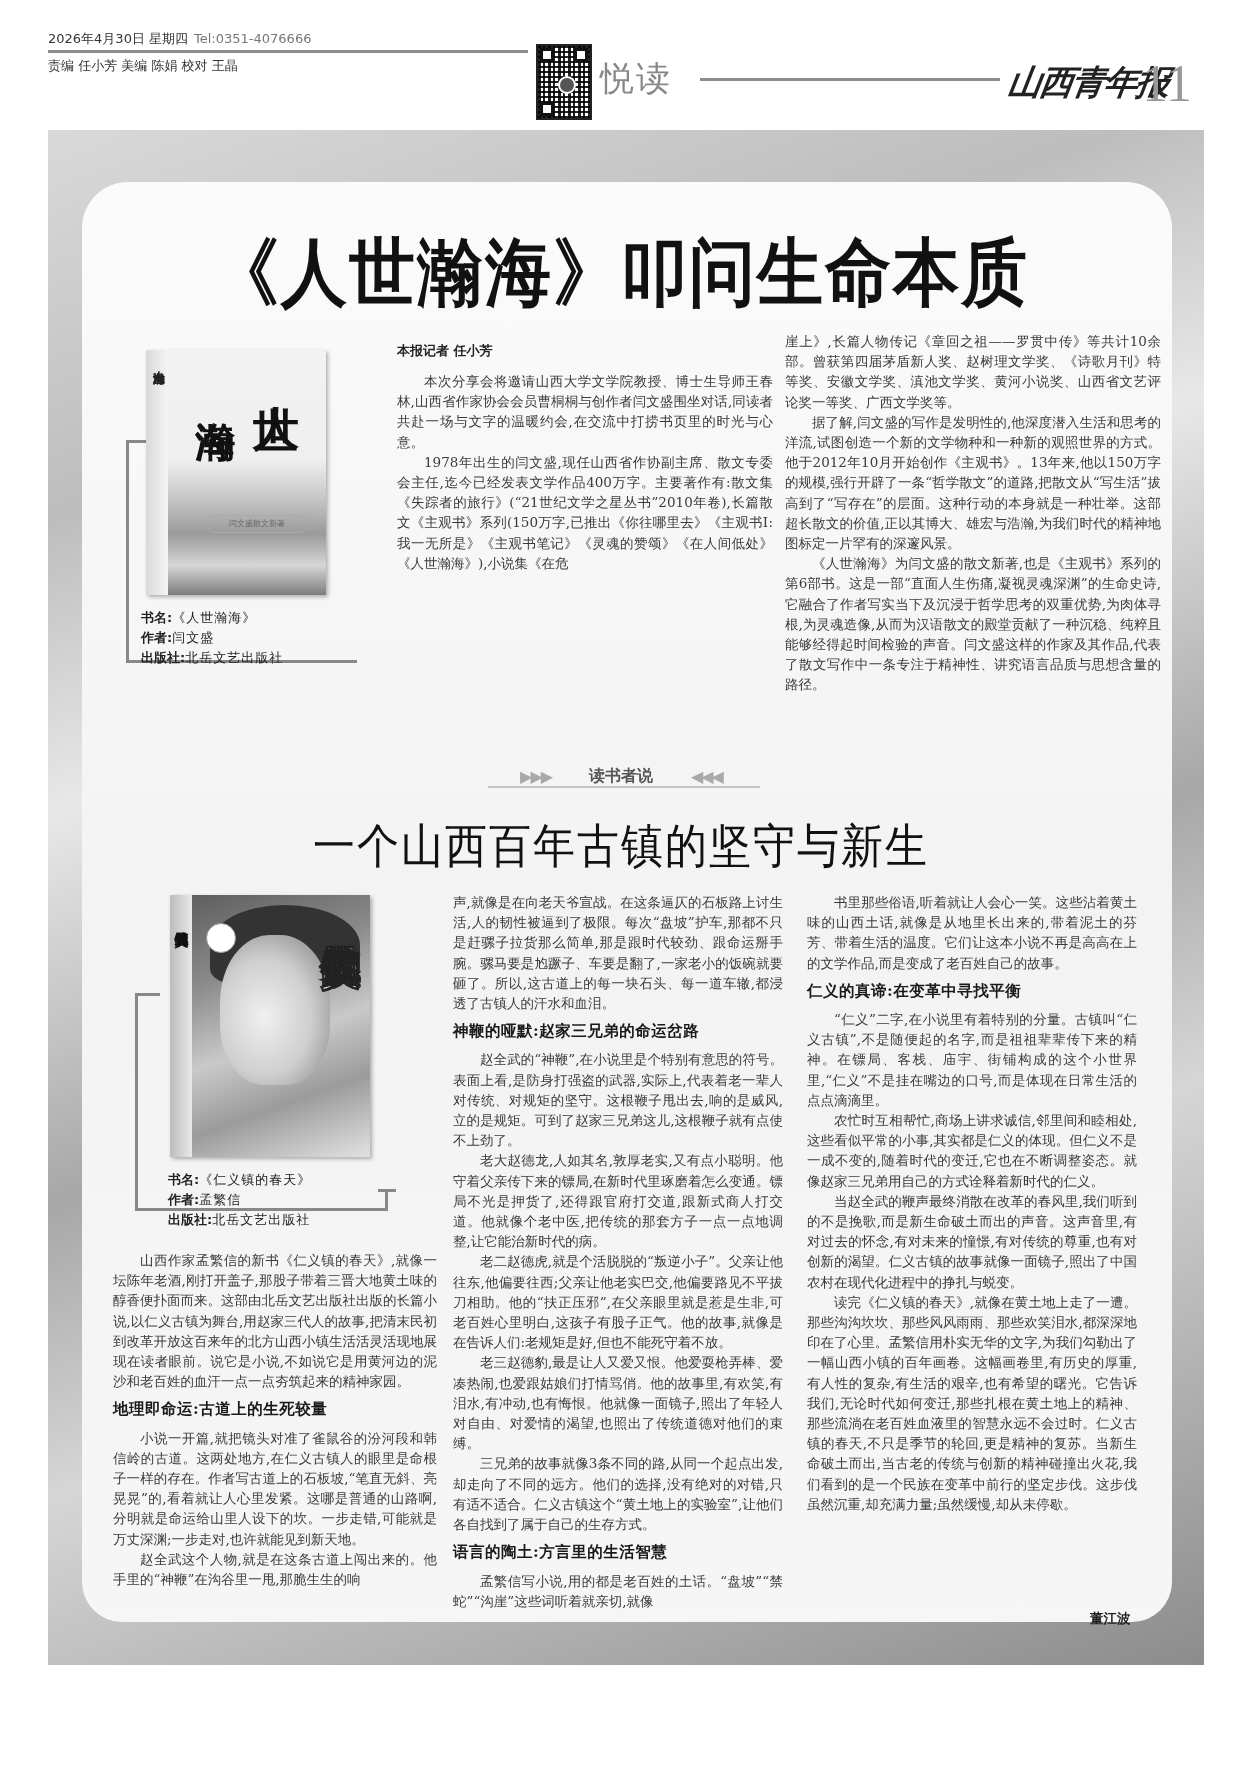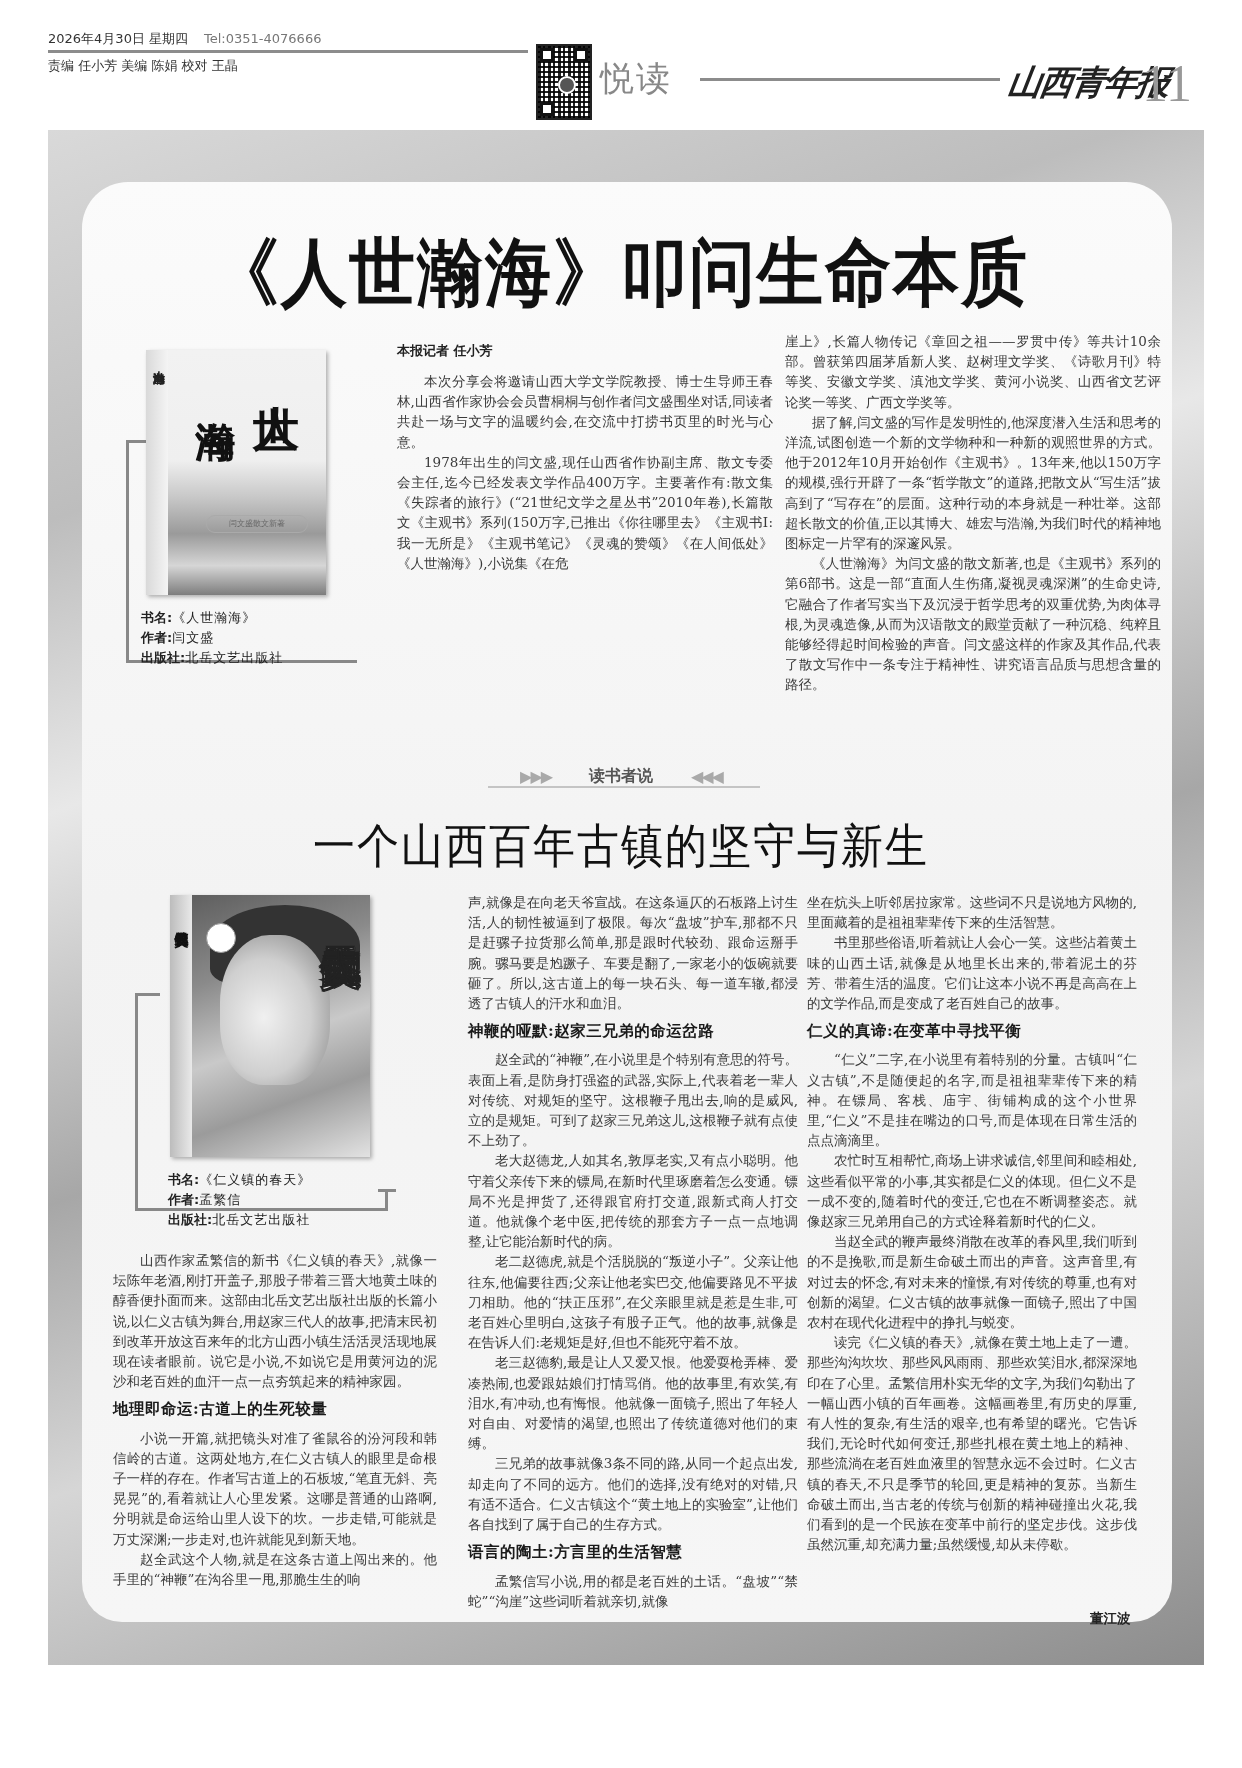--- a/index.html
+++ b/index.html
@@ -1,19 +1,19 @@
 <!DOCTYPE html>
 <html><head>
 <meta charset="utf-8">
 <style>
   html,body{margin:0;padding:0;background:#fff;}
   body{width:1242px;height:1768px;position:relative;overflow:hidden;font-family:"DejaVu Serif","Liberation Serif",serif;color:#2a2a2a;}
   .masthead{position:absolute;left:0;top:0;width:1242px;height:130px;}
   .mh-date{position:absolute;left:48px;top:30px;font-family:"DejaVu Sans",sans-serif;font-size:13px;color:#333;letter-spacing:0px;}
-  .mh-date .tel{color:#777;margin-left:16px;}
+  .mh-date .tel{color:#777;margin-left:6px;}
   .mh-rule-left{position:absolute;left:48px;top:50px;width:480px;height:3px;background:#8c8c8c;}
   .mh-staff{position:absolute;left:48px;top:57px;font-family:"DejaVu Sans",sans-serif;font-size:13px;color:#333;}
   .mh-qr{position:absolute;left:536px;top:44px;width:56px;height:76px;background:
      repeating-linear-gradient(90deg,#222 0 3px,#fff 3px 5px,#222 5px 7px,#fff 7px 10px),
      repeating-linear-gradient(0deg,#222 0 2px,#fff 2px 5px);
      background-blend-mode:multiply;border:2px solid #222;box-sizing:border-box;}
   .mh-qr .c{position:absolute;width:14px;height:14px;border:3px solid #111;background:#fff;box-sizing:border-box;}
   .mh-qr .dot{position:absolute;left:20px;top:30px;width:14px;height:14px;border-radius:50%;background:#555;border:2px solid #fff;}
   .mh-section{position:absolute;left:600px;top:56px;font-size:34px;color:#888;letter-spacing:2px;font-family:"DejaVu Serif",serif;}
   .mh-rule-right{position:absolute;left:700px;top:78px;width:300px;height:3px;background:#8c8c8c;}
@@ -141,33 +141,32 @@
   <div><b>作者:</b><span class="v">孟繁信</span></div>
   <div><b>出版社:</b><span class="v">北岳文艺出版社</span></div>
 </div>
 
 <div class="col" style="left:113px;top:1250px;width:324px;">
   <p>山西作家孟繁信的新书《仁义镇的春天》,就像一坛陈年老酒,刚打开盖子,那股子带着三晋大地黄土味的醇香便扑面而来。这部由北岳文艺出版社出版的长篇小说,以仁义古镇为舞台,用赵家三代人的故事,把清末民初到改革开放这百来年的北方山西小镇生活活灵活现地展现在读者眼前。说它是小说,不如说它是用黄河边的泥沙和老百姓的血汗一点一点夯筑起来的精神家园。</p>
   <h3>地理即命运:古道上的生死较量</h3>
   <p>小说一开篇,就把镜头对准了雀鼠谷的汾河段和韩信岭的古道。这两处地方,在仁义古镇人的眼里是命根子一样的存在。作者写古道上的石板坡,“笔直无斜、亮晃晃”的,看着就让人心里发紧。这哪是普通的山路啊,分明就是命运给山里人设下的坎。一步走错,可能就是万丈深渊;一步走对,也许就能见到新天地。</p>
   <p>赵全武这个人物,就是在这条古道上闯出来的。他手里的“神鞭”在沟谷里一甩,那脆生生的响</p>
 </div>
-<div class="col" style="left:453px;top:892px;width:330px;margin-left:15px;">
+<div class="col" style="left:453px;top:892px;width:330px;">
   <p class="noind">声,就像是在向老天爷宣战。在这条逼仄的石板路上讨生活,人的韧性被逼到了极限。每次“盘坡”护车,那都不只是赶骡子拉货那么简单,那是跟时代较劲、跟命运掰手腕。骡马要是尥蹶子、车要是翻了,一家老小的饭碗就要砸了。所以,这古道上的每一块石头、每一道车辙,都浸透了古镇人的汗水和血泪。</p>
   <h3>神鞭的哑默:赵家三兄弟的命运岔路</h3>
   <p>赵全武的“神鞭”,在小说里是个特别有意思的符号。表面上看,是防身打强盗的武器,实际上,代表着老一辈人对传统、对规矩的坚守。这根鞭子甩出去,响的是威风,立的是规矩。可到了赵家三兄弟这儿,这根鞭子就有点使不上劲了。</p>
   <p>老大赵德龙,人如其名,敦厚老实,又有点小聪明。他守着父亲传下来的镖局,在新时代里琢磨着怎么变通。镖局不光是押货了,还得跟官府打交道,跟新式商人打交道。他就像个老中医,把传统的那套方子一点一点地调整,让它能治新时代的病。</p>
   <p>老二赵德虎,就是个活脱脱的“叛逆小子”。父亲让他往东,他偏要往西;父亲让他老实巴交,他偏要路见不平拔刀相助。他的“扶正压邪”,在父亲眼里就是惹是生非,可老百姓心里明白,这孩子有股子正气。他的故事,就像是在告诉人们:老规矩是好,但也不能死守着不放。</p>
   <p>老三赵德豹,最是让人又爱又恨。他爱耍枪弄棒、爱凑热闹,也爱跟姑娘们打情骂俏。他的故事里,有欢笑,有泪水,有冲动,也有悔恨。他就像一面镜子,照出了年轻人对自由、对爱情的渴望,也照出了传统道德对他们的束缚。</p>
   <p>三兄弟的故事就像3条不同的路,从同一个起点出发,却走向了不同的远方。他们的选择,没有绝对的对错,只有适不适合。仁义古镇这个“黄土地上的实验室”,让他们各自找到了属于自己的生存方式。</p>
   <h3>语言的陶土:方言里的生活智慧</h3>
   <p>孟繁信写小说,用的都是老百姓的土话。“盘坡”“禁蛇”“沟崖”这些词听着就亲切,就像</p>
 </div>
 <div class="col" style="left:807px;top:892px;width:330px;">
-  <p class="noind">坐在炕头上听邻居拉家常。这些词不只是说地方风物的,里面藏着的是祖祖辈辈传下来的生活智慧。</p>
   <p>书里那些俗语,听着就让人会心一笑。这些沾着黄土味的山西土话,就像是从地里长出来的,带着泥土的芬芳、带着生活的温度。它们让这本小说不再是高高在上的文学作品,而是变成了老百姓自己的故事。</p>
   <h3>仁义的真谛:在变革中寻找平衡</h3>
   <p>“仁义”二字,在小说里有着特别的分量。古镇叫“仁义古镇”,不是随便起的名字,而是祖祖辈辈传下来的精神。在镖局、客栈、庙宇、街铺构成的这个小世界里,“仁义”不是挂在嘴边的口号,而是体现在日常生活的点点滴滴里。</p>
   <p>农忙时互相帮忙,商场上讲求诚信,邻里间和睦相处,这些看似平常的小事,其实都是仁义的体现。但仁义不是一成不变的,随着时代的变迁,它也在不断调整姿态。就像赵家三兄弟用自己的方式诠释着新时代的仁义。</p>
   <p>当赵全武的鞭声最终消散在改革的春风里,我们听到的不是挽歌,而是新生命破土而出的声音。这声音里,有对过去的怀念,有对未来的憧憬,有对传统的尊重,也有对创新的渴望。仁义古镇的故事就像一面镜子,照出了中国农村在现代化进程中的挣扎与蜕变。</p>
   <p>读完《仁义镇的春天》,就像在黄土地上走了一遭。那些沟沟坎坎、那些风风雨雨、那些欢笑泪水,都深深地印在了心里。孟繁信用朴实无华的文字,为我们勾勒出了一幅山西小镇的百年画卷。这幅画卷里,有历史的厚重,有人性的复杂,有生活的艰辛,也有希望的曙光。它告诉我们,无论时代如何变迁,那些扎根在黄土地上的精神、那些流淌在老百姓血液里的智慧永远不会过时。仁义古镇的春天,不只是季节的轮回,更是精神的复苏。当新生命破土而出,当古老的传统与创新的精神碰撞出火花,我们看到的是一个民族在变革中前行的坚定步伐。这步伐虽然沉重,却充满力量;虽然缓慢,却从未停歇。</p>
 </div>
 <div class="sign">董江波</div>
 
 </body></html>

